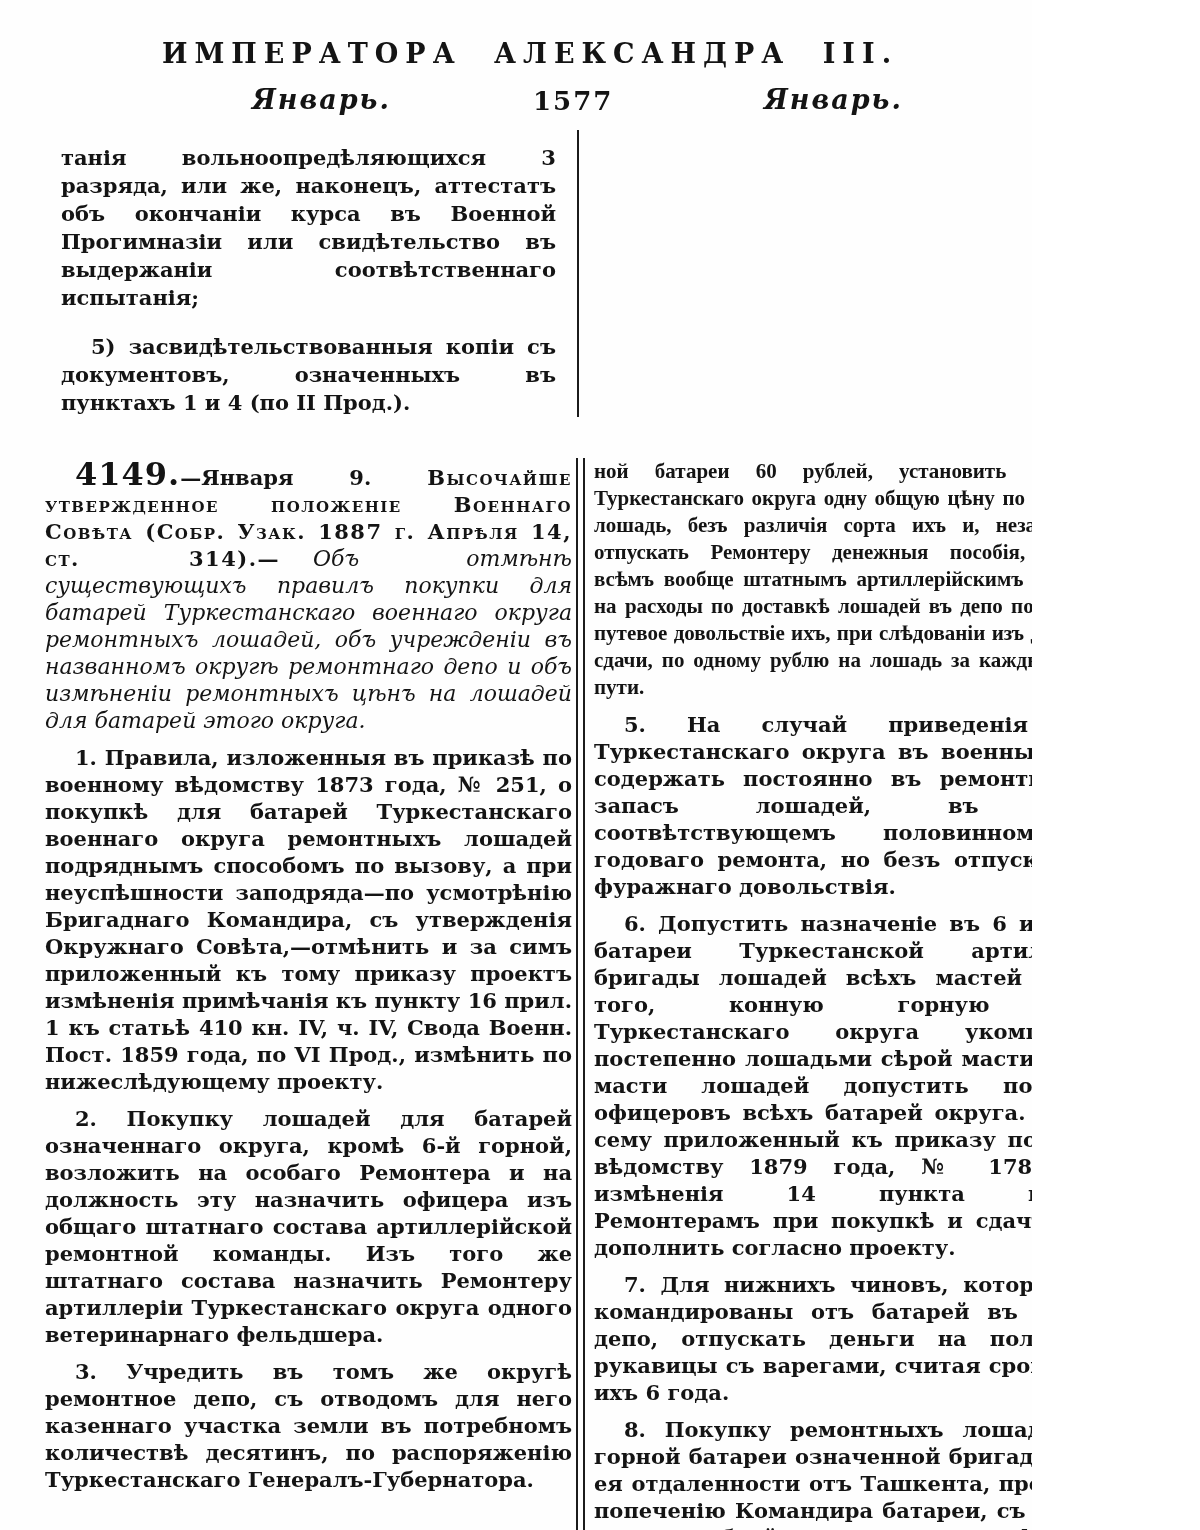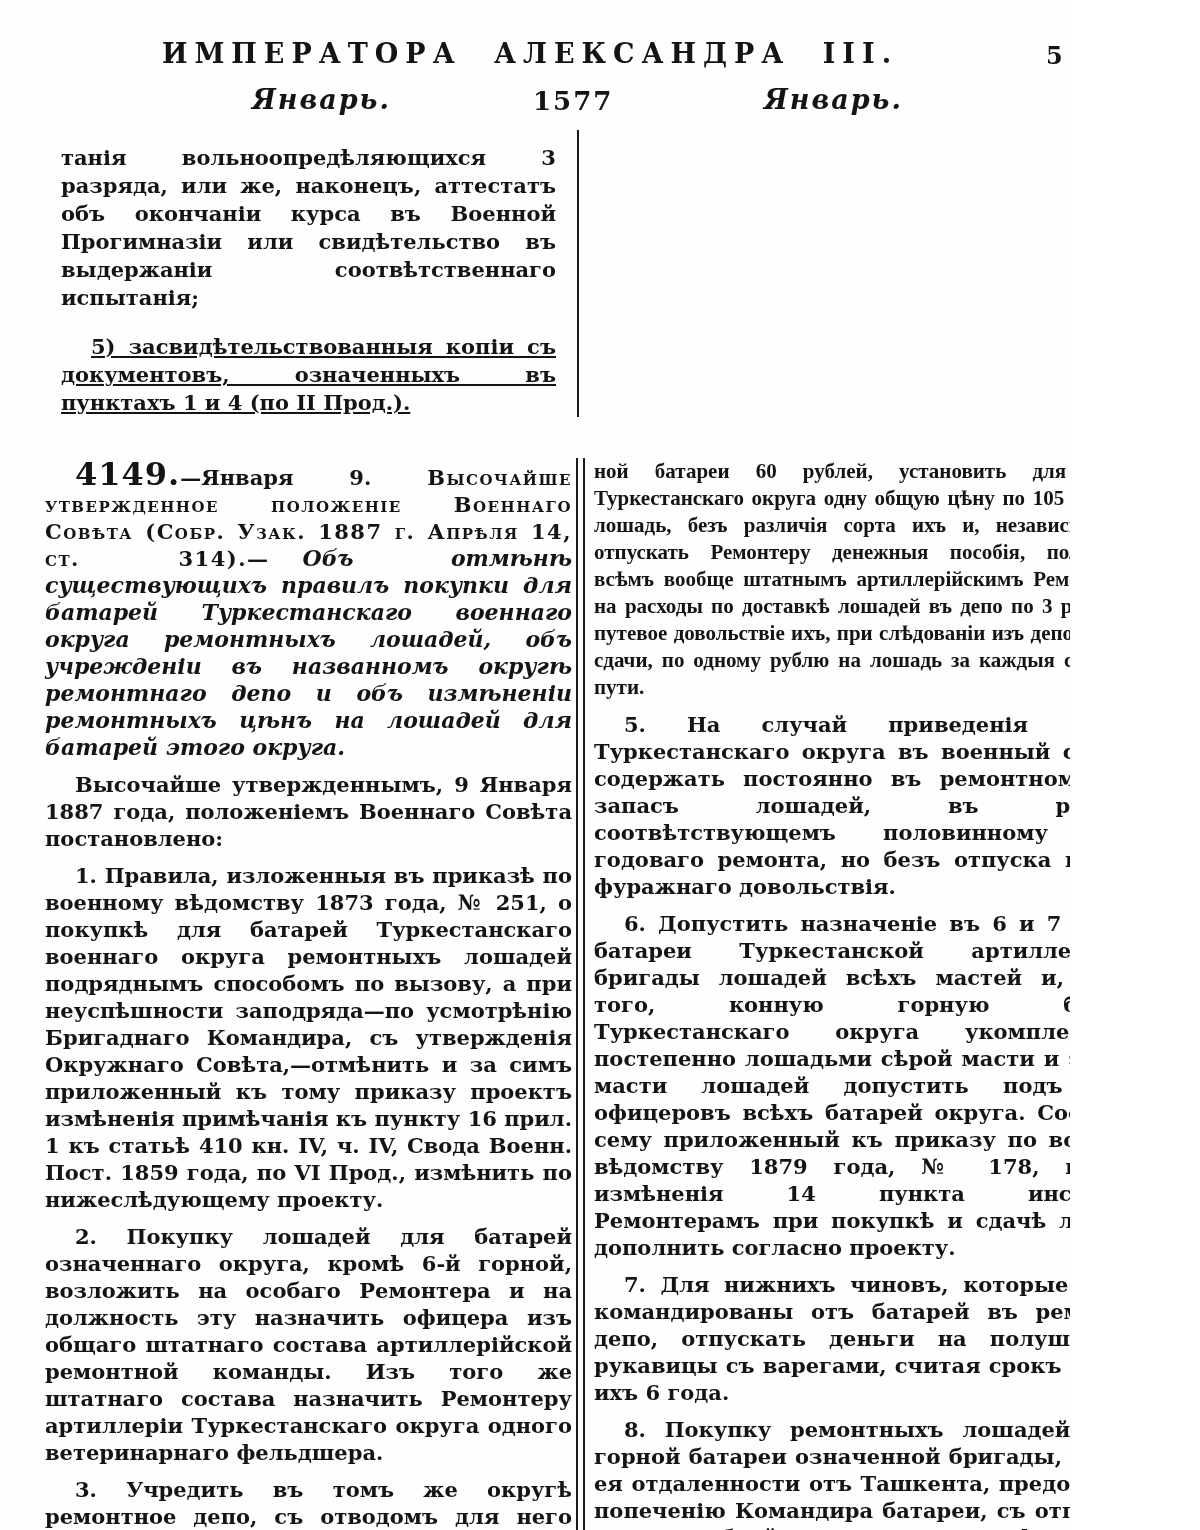--- a/index.html
+++ b/index.html
@@ -7,21 +7,20 @@
     position: relative;
     width: 1032px;
     height: 1530px;
     background: #fefefe;
     color: #141414;
     font-family: "DejaVu Serif", "Liberation Serif", serif;
     font-weight: bold;
     font-size: 21px;
     line-height: 27px;
     overflow: hidden;
-    padding-left: 38px;
   }
   
   .hdr-title {
     position: absolute; left: 0; top: 40px; width: 1060px;
     text-align: center;
     font-size: 27px; letter-spacing: 7px; word-spacing: 16px;
     white-space: nowrap;
   }
   .hdr-pagenum { position: absolute; left: 1046px; top: 42px; font-size: 24px; }
   .hdr-month-left  { position: absolute; left: 252px; top: 86px; font-size: 27px; font-style: italic; letter-spacing: 2px; }
@@ -32,21 +31,21 @@
   .rule-single {
     position: absolute; left: 577px; top: 130px;
     width: 2px; height: 287px; background: #1b1b1b;
   }
   
   .top-block {
     position: absolute; left: 45px; top: 128px; width: 527px;
     line-height: 28px;
   }
   .top-block p { margin: 16px; text-align: justify; text-indent: 30px; }
-  .top-block p + p { margin-top: 21px; text-decoration: underline; }
+  .top-block p + p { margin-top: 21px; }
   .top-block p.noindent { text-indent: 0; }
   .note-indent { text-indent: 44px !important; }
   
   .columns {
     position: absolute; left: 45px; top: 458px; width: 1122px;
     display: flex; align-items: stretch;
   }
   .col-left { width: 527px; }
   .col-divider {
     width: 5px; margin-left: 4px;
@@ -54,21 +53,21 @@
     border-right: 2px solid #1b1b1b;
   }
   .col-right { flex: 1; margin-left: 9px; }
   .columns p { margin: 0; text-align: justify; text-indent: 30px; }
   .columns p + p { margin-top: 10px; }
   .columns p.noindent { text-indent: 0; font-family: Liberation Serif, serif; }
   
   .article-head { margin-bottom: 12px; }
   .article-num { font-size: 32px; line-height: 1; letter-spacing: 1px; }
   .intro-caps { font-variant: small-caps; letter-spacing: 1.5px; margin-top: 40px; }
-  .title-italic { font-style: italic; font-weight: bold; font-size: 22px; margin-left: 33px; }
+  .title-italic { font-style: italic; font-weight: normal; font-size: 22px; margin-left: 33px; }
   .note-label { font-style: italic; font-weight: normal; font-size: 22px; }
 </style>
 </head>
 <body>
 
 <div class="page">
 
   <div class="hdr-title">ИМПЕРАТОРА АЛЕКСАНДРА III.</div>
   <div class="hdr-pagenum">5</div>
   <div class="hdr-month-left">Январь.</div>
@@ -80,21 +79,20 @@
 
   <div class="top-block">
     <p class="noindent">танія вольноопредѣляющихся 3 разряда, или же, наконецъ, аттестатъ объ окончаніи курса въ Военной Прогимназіи или свидѣтельство въ выдержаніи соотвѣтственнаго испытанія;</p>
     <p>5) засвидѣтельствованныя копіи съ документовъ, означенныхъ въ пунктахъ 1 и 4 (по II Прод.).</p>
   </div>
 
   <div class="columns">
 
     <div class="col-left">
       <p class="article-head"><span class="article-num">4149.</span><span>—Января 9. </span><span class="intro-caps">Высочайше утвержденное положеніе Военнаго Совѣта (Собр. Узак. 1887 г. Апрѣля 14, ст. 314).—</span><span class="title-italic">Объ отмѣнѣ существующихъ правилъ покупки для батарей Туркестанскаго военнаго округа ремонтныхъ лошадей, объ учрежденіи въ названномъ округѣ ремонтнаго депо и объ измѣненіи ремонтныхъ цѣнъ на лошадей для батарей этого округа.</span></p>
-      <p>Высочайше утвержденнымъ, 9 Января 1887 года, положеніемъ Военнаго Совѣта постановлено:</p>
       <p>1. Правила, изложенныя въ приказѣ по военному вѣдомству 1873 года, № 251, о покупкѣ для батарей Туркестанскаго военнаго округа ремонтныхъ лошадей подряднымъ способомъ по вызову, а при неуспѣшности заподряда—по усмотрѣнію Бригаднаго Командира, съ утвержденія Окружнаго Совѣта,—отмѣнить и за симъ приложенный къ тому приказу проектъ измѣненія примѣчанія къ пункту 16 прил. 1 къ статьѣ 410 кн. IV, ч. IV, Свода Военн. Пост. 1859 года, по VI Прод., измѣнить по нижеслѣдующему проекту.</p>
       <p>2. Покупку лошадей для батарей означеннаго округа, кромѣ 6-й горной, возложить на особаго Ремонтера и на должность эту назначить офицера изъ общаго штатнаго состава артиллерійской ремонтной команды. Изъ того же штатнаго состава назначить Ремонтеру артиллеріи Туркестанскаго округа одного ветеринарнаго фельдшера.</p>
       <p>3. Учредить въ томъ же округѣ ремонтное депо, съ отводомъ для него казеннаго участка земли въ потребномъ количествѣ десятинъ, по распоряженію Туркестанскаго Генералъ-Губернатора.</p>
 
     </div>
 
     <div class="col-divider"></div>
 
     <div class="col-right">
       <p class="noindent">ной батареи 60 рублей, установить для батарей Туркестанскаго округа одну общую цѣну по 105 рублей на лошадь, безъ различія сорта ихъ и, независимо того, отпускать Ремонтеру денежныя пособія, положенныя всѣмъ вообще штатнымъ артиллерійскимъ Ремонтерамъ: на расходы по доставкѣ лошадей въ депо по 3 рубля и на путевое довольствіе ихъ, при слѣдованіи изъ депо къ мѣсту сдачи, по одному рублю на лошадь за каждыя сто верстъ пути.</p>

